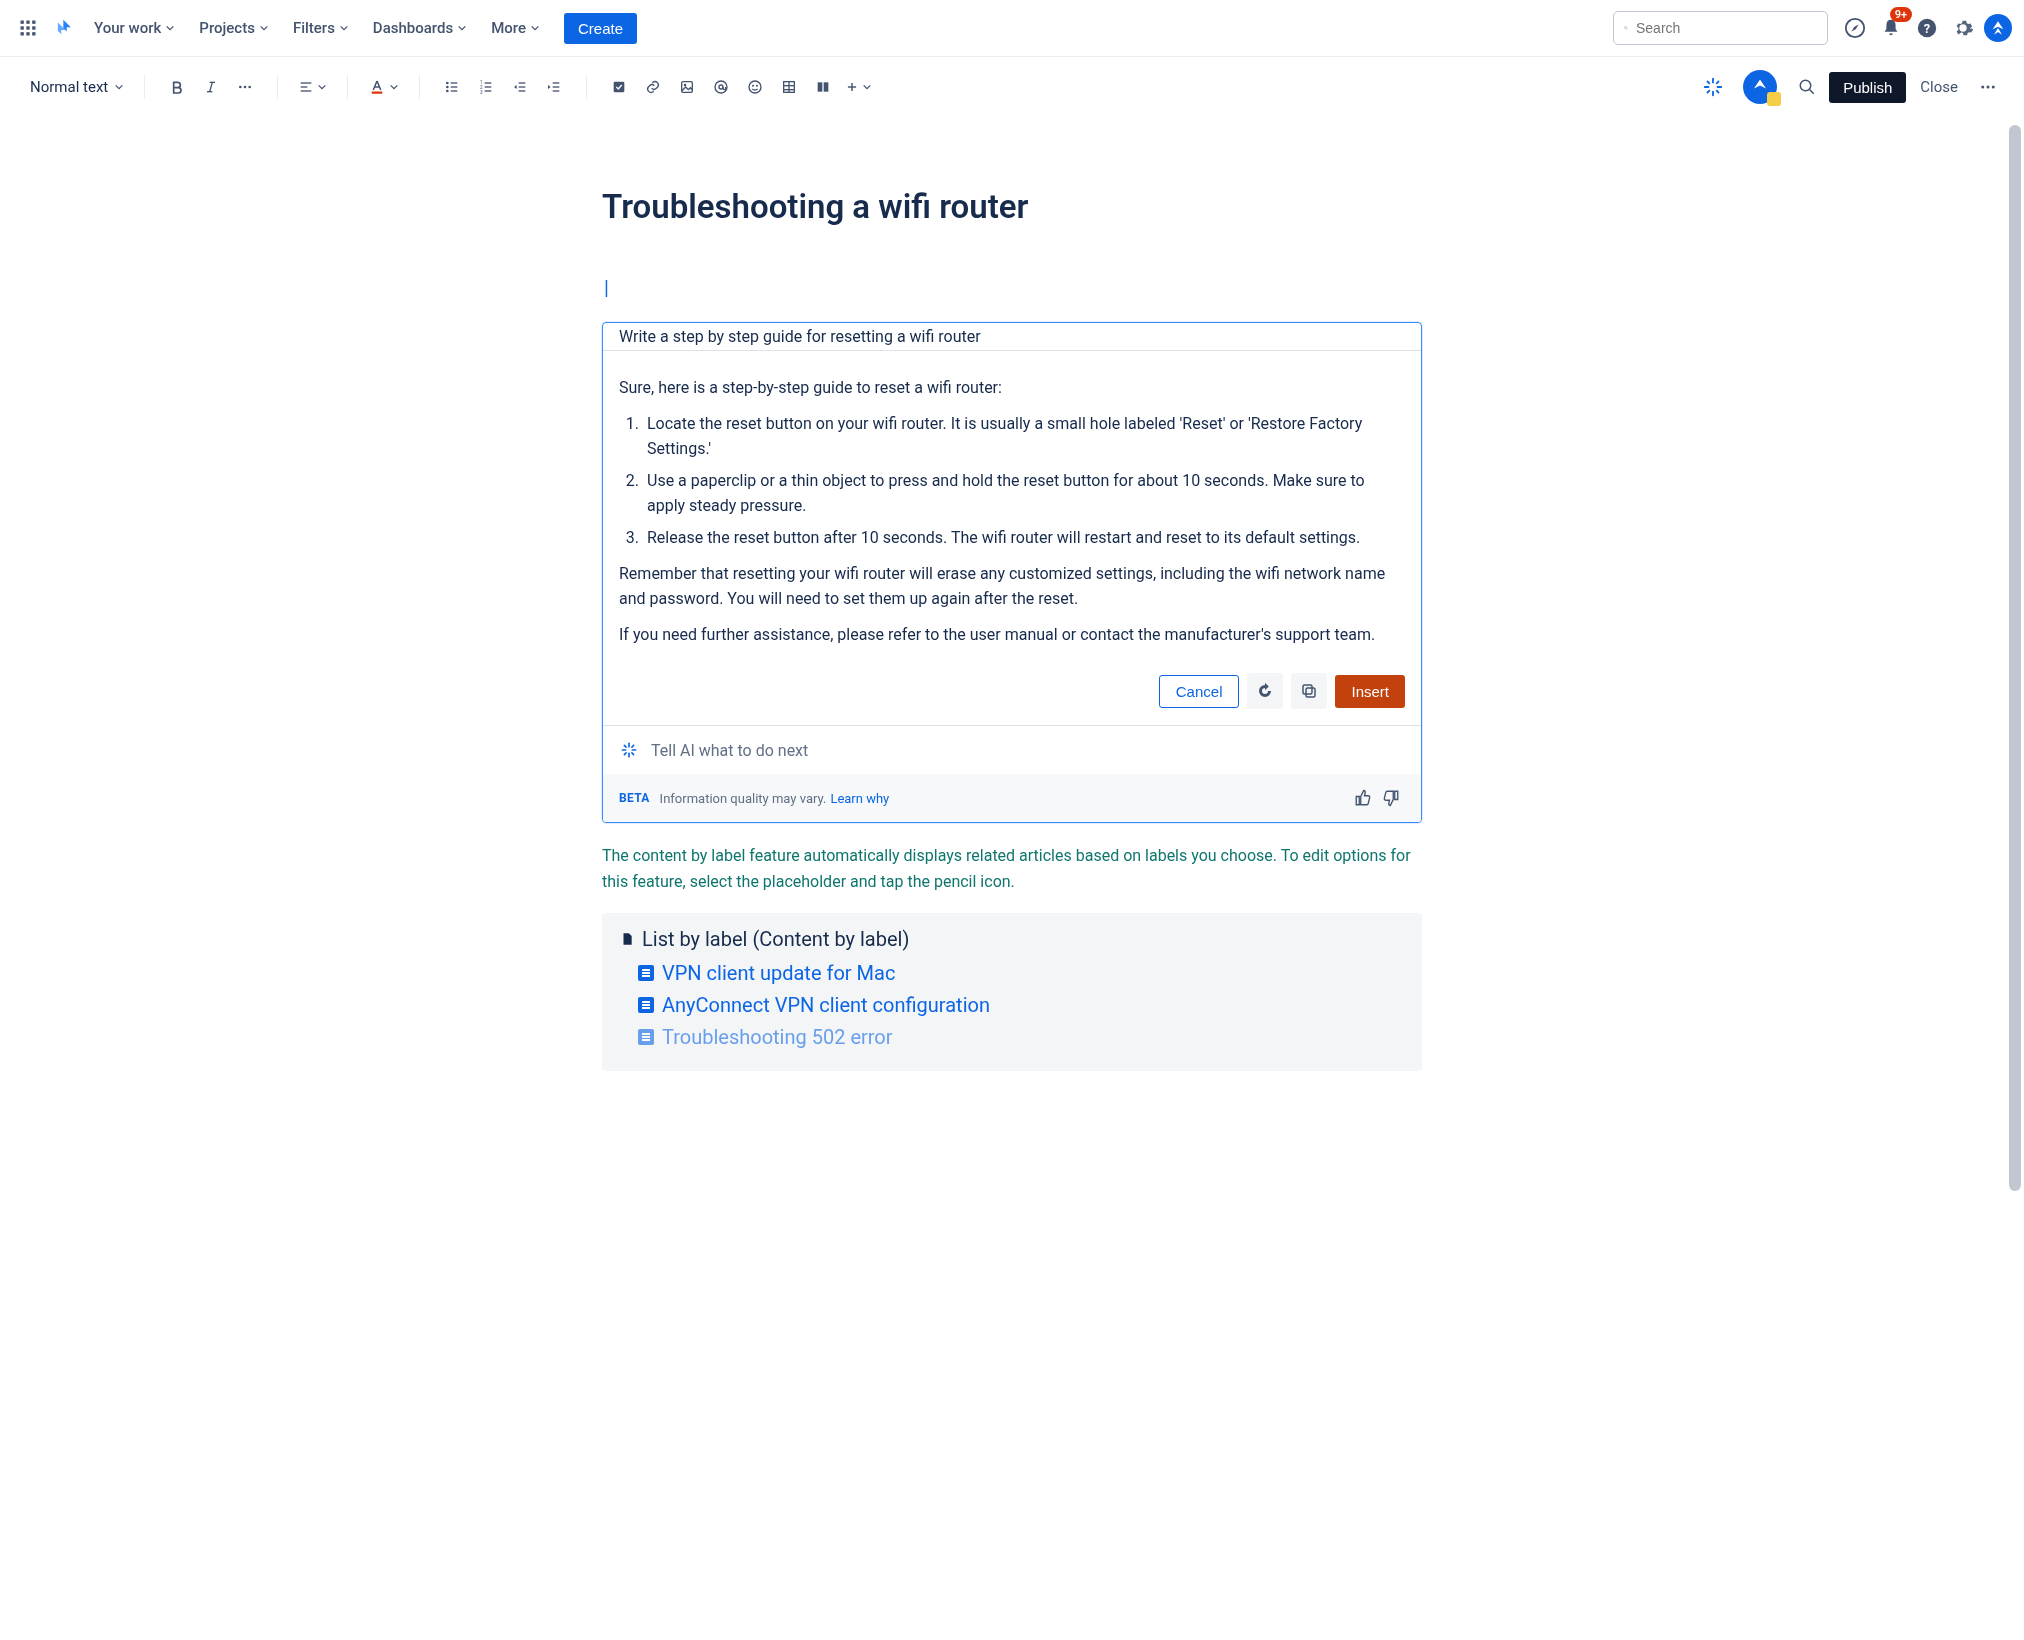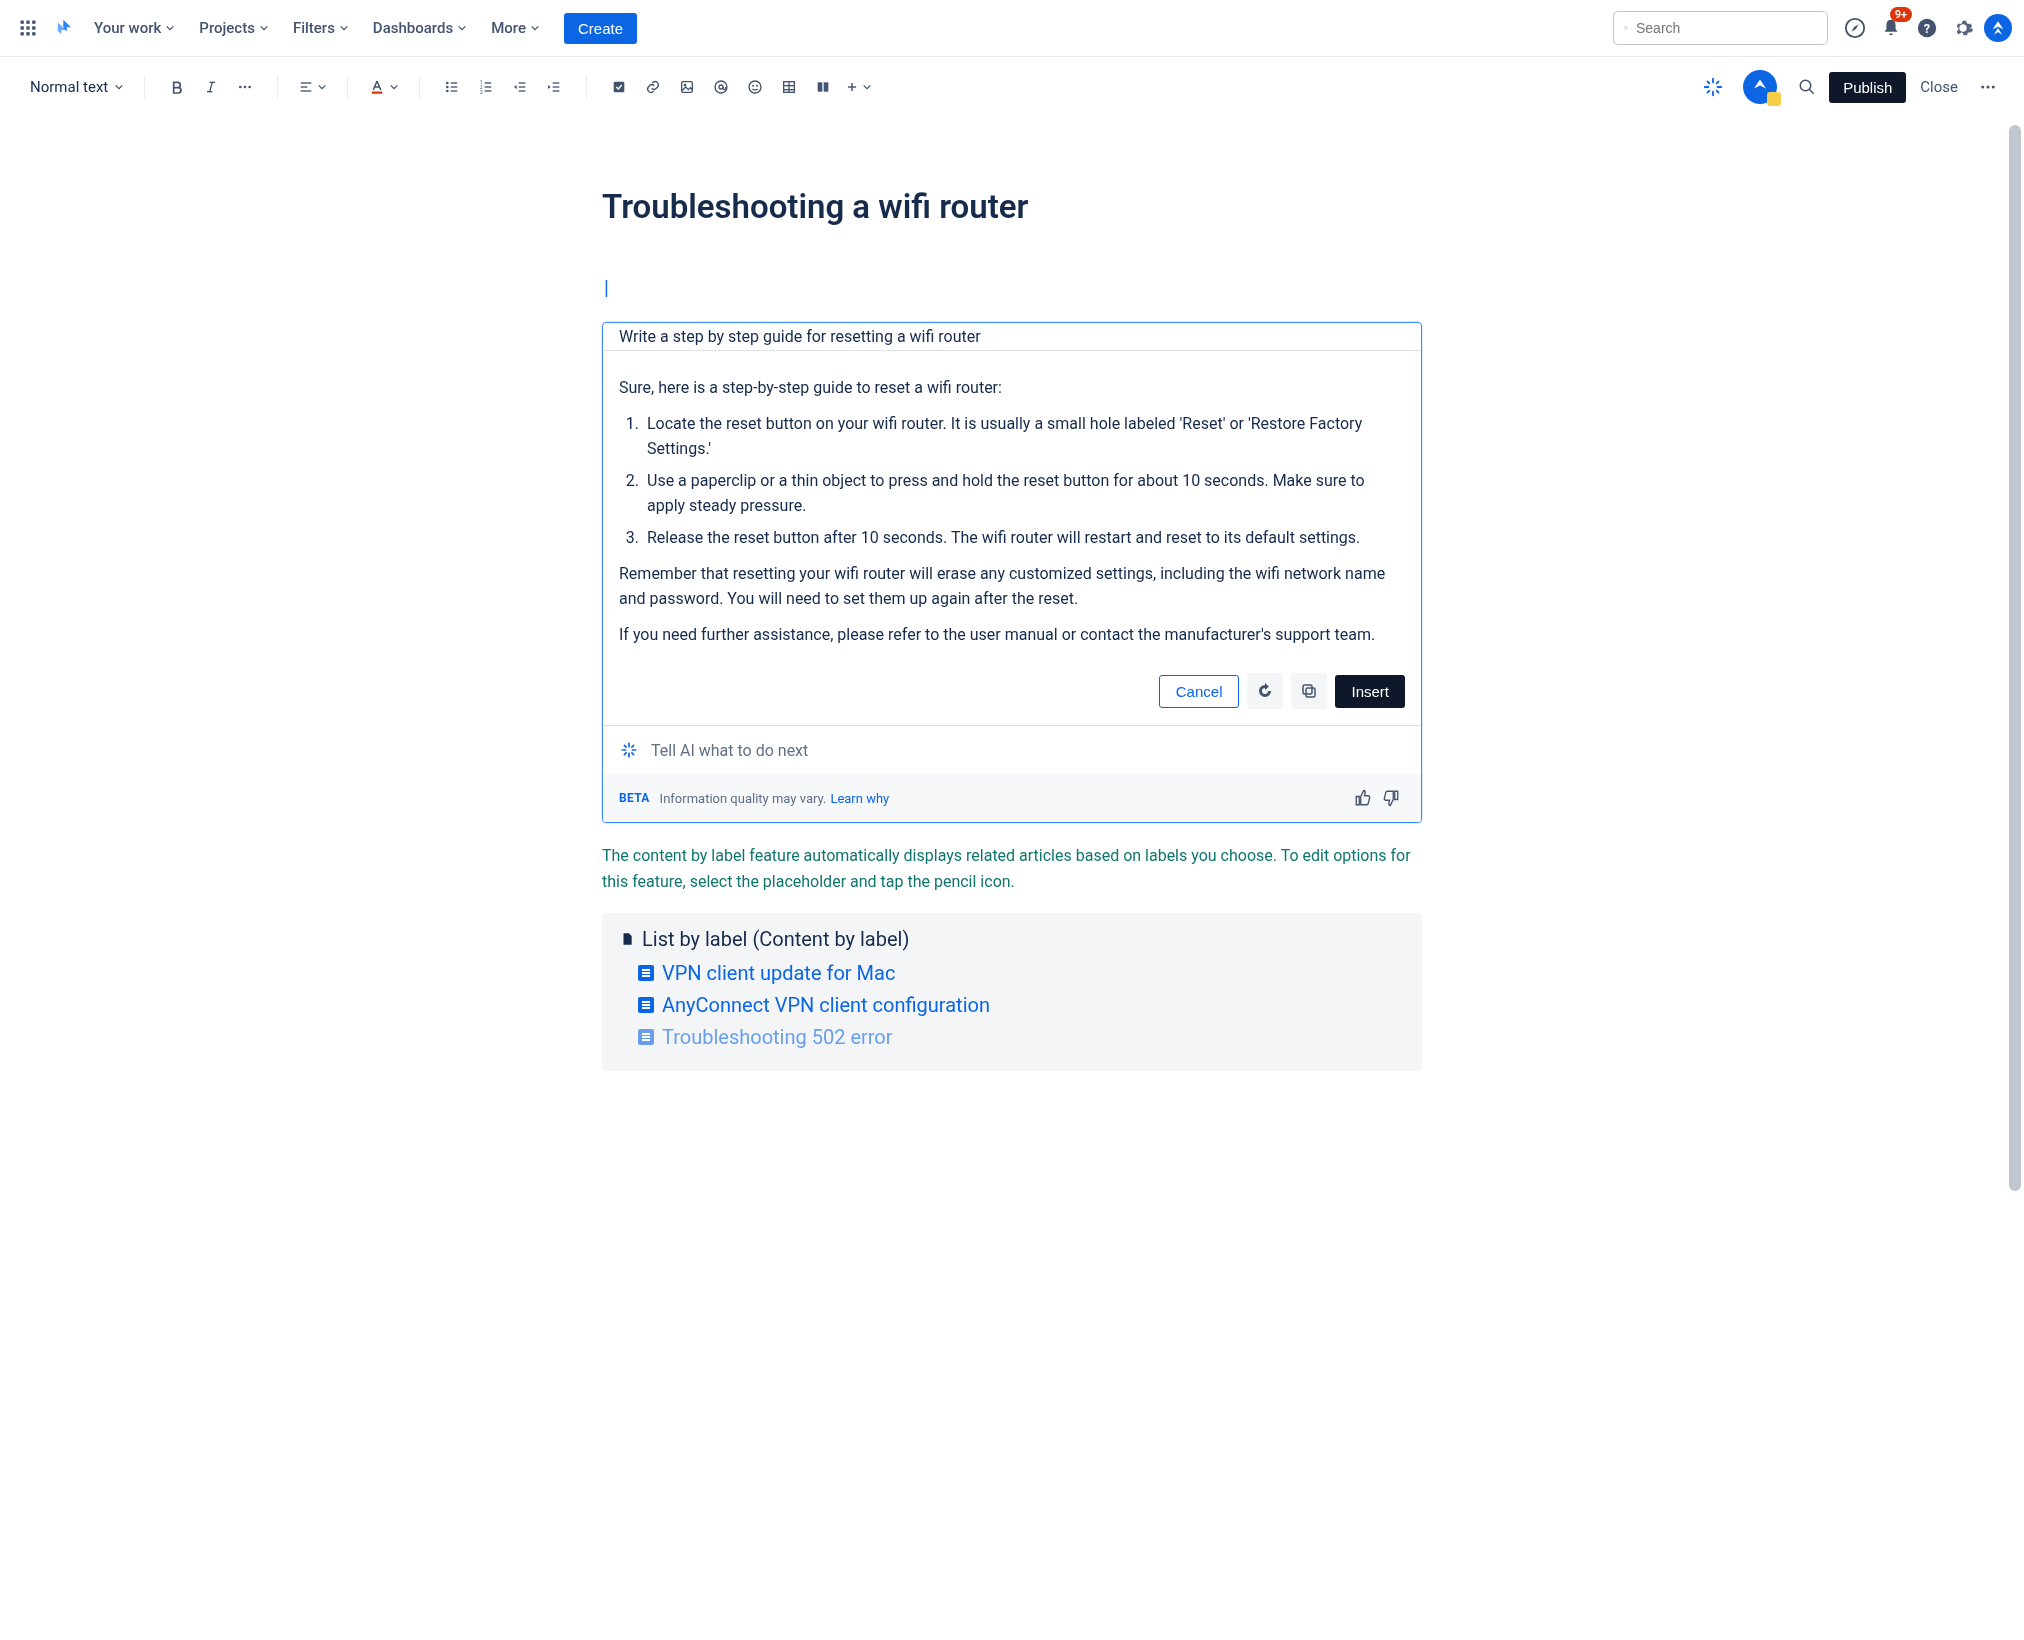--- a/index.html
+++ b/index.html
@@ -123,21 +123,21 @@
     .btn-outline {
       background:#fff; border:1px solid #0C66E4; color:#0C66E4;
       padding:7px 16px; border-radius:3px; font-weight:500; cursor:pointer; font-size:15px;
     }
     .btn-icon-sq {
       width:36px; height:36px; background:#F4F5F7; border-radius:3px;
       display:flex; align-items:center; justify-content:center; cursor:pointer;
       color:#44546F;
     }
     .btn-insert {
-      background:#0f172a; color:#fff; border:none; padding:8px 16px;
+      background:#c2410c; color:#fff; border:none; padding:8px 16px;
       border-radius:3px; font-weight:500; cursor:pointer; font-size:15px;
     }
     .ai-followup {
       border-top:1px solid #DFE1E6; padding:14px 16px; display:flex;
       align-items:center; gap:12px; color:#626F86; font-size:16px;
     }
     .ai-footer {
       background:#F7F8F9; padding:10px 16px; display:flex; align-items:center;
       font-size:13px; color:#626F86;
     }

